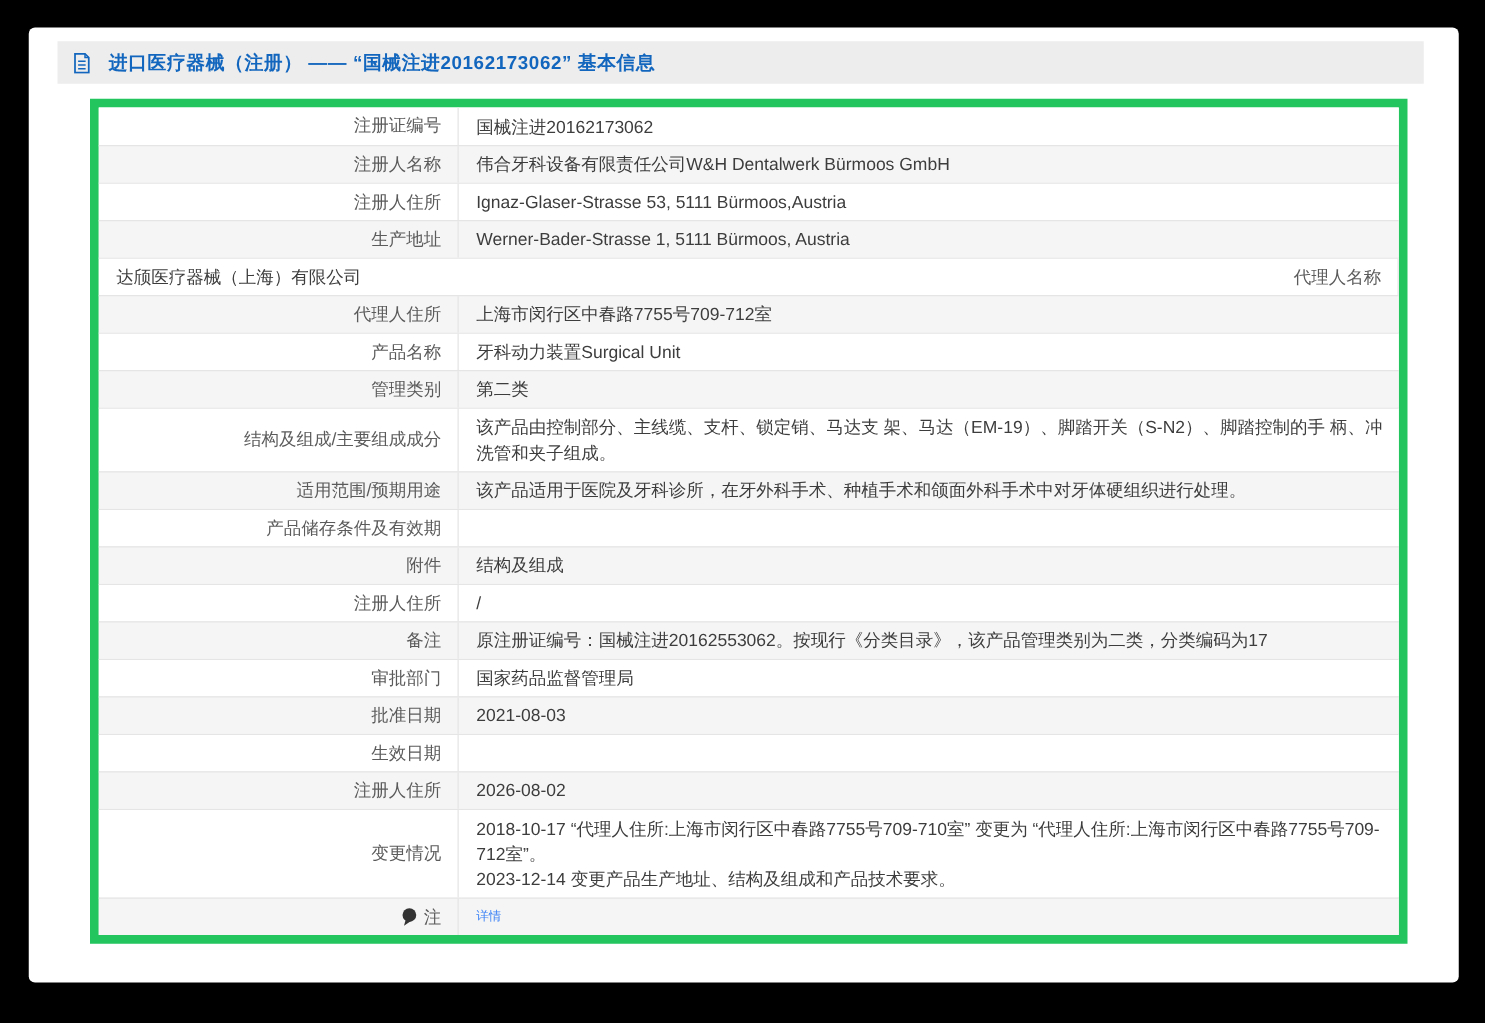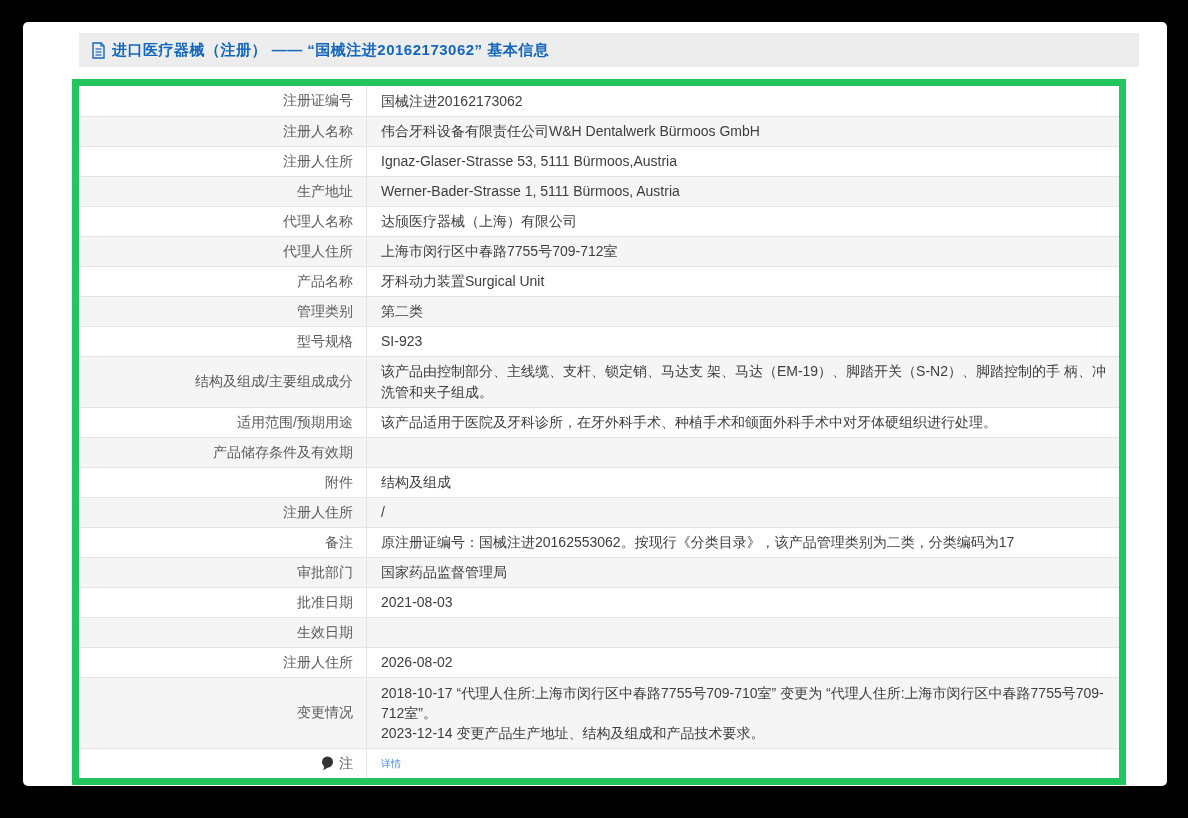--- a/index.html
+++ b/index.html
@@ -11,26 +11,26 @@
   }
   .panel {
     position: absolute;
     left: 23px; top: 22px;
     width: 1144px; height: 764px;
     background: #ffffff;
     border-radius: 5px;
     box-shadow: 0 2px 10px rgba(0,0,0,0.6);
   }
   .header-bar {
-    margin: 11px 28px 0 56px;
+    margin: 11px 28px 0 23px;
     height: 34px;
     background: #ededed;
     display: flex;
     align-items: center;
-    gap: 6px;
+    gap: 14px;
     padding-left: 12px;
   }
   .header-bar .doc-icon { flex: 0 0 auto; display: inline-flex; }
   .page-title {
     color: #1366bd;
     font-size: 15px;
     font-weight: bold;
     letter-spacing: 0.5px;
   }
   .info-table {
@@ -119,26 +119,26 @@
       </div>
       <div class="row">
         <div class="cell label">
           <span>生产地址</span>
         </div>
         <div class="cell value">
           <span>Werner-Bader-Strasse 1, 5111 Bürmoos, Austria</span>
         </div>
       </div>
       <div class="row">
+        <div class="cell value">
+          <span>达颀医疗器械（上海）有限公司</span>
+        </div>
         <div class="cell label">
           <span>代理人名称</span>
         </div>
-        <div class="cell value">
-          <span>达颀医疗器械（上海）有限公司</span>
-        </div>
       </div>
       <div class="row">
         <div class="cell label">
           <span>代理人住所</span>
         </div>
         <div class="cell value">
           <span>上海市闵行区中春路7755号709-712室</span>
         </div>
       </div>
       <div class="row">
@@ -148,28 +148,20 @@
         <div class="cell value">
           <span>牙科动力装置Surgical Unit</span>
         </div>
       </div>
       <div class="row">
         <div class="cell label">
           <span>管理类别</span>
         </div>
         <div class="cell value">
           <span>第二类</span>
-        </div>
-      </div>
-      <div class="row">
-        <div class="cell label">
-          <span>型号规格</span>
-        </div>
-        <div class="cell value">
-          <span>SI-923</span>
         </div>
       </div>
       <div class="row">
         <div class="cell label">
           <span>结构及组成/主要组成成分</span>
         </div>
         <div class="cell value">
           <span>该产品由控制部分、主线缆、支杆、锁定销、马达支 架、马达（EM-19）、脚踏开关（S-N2）、脚踏控制的手 柄、冲洗管和夹子组成。</span>
         </div>
       </div>

